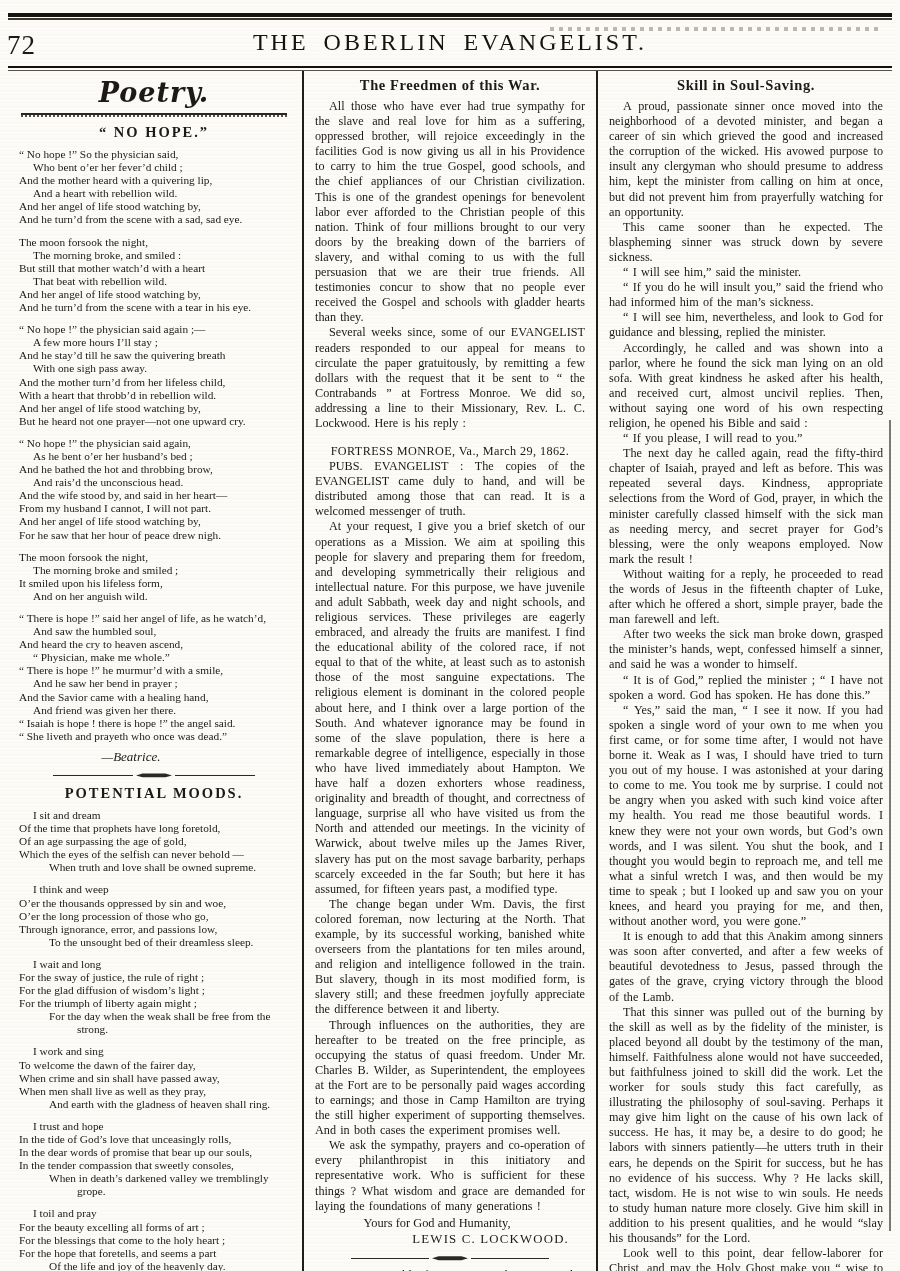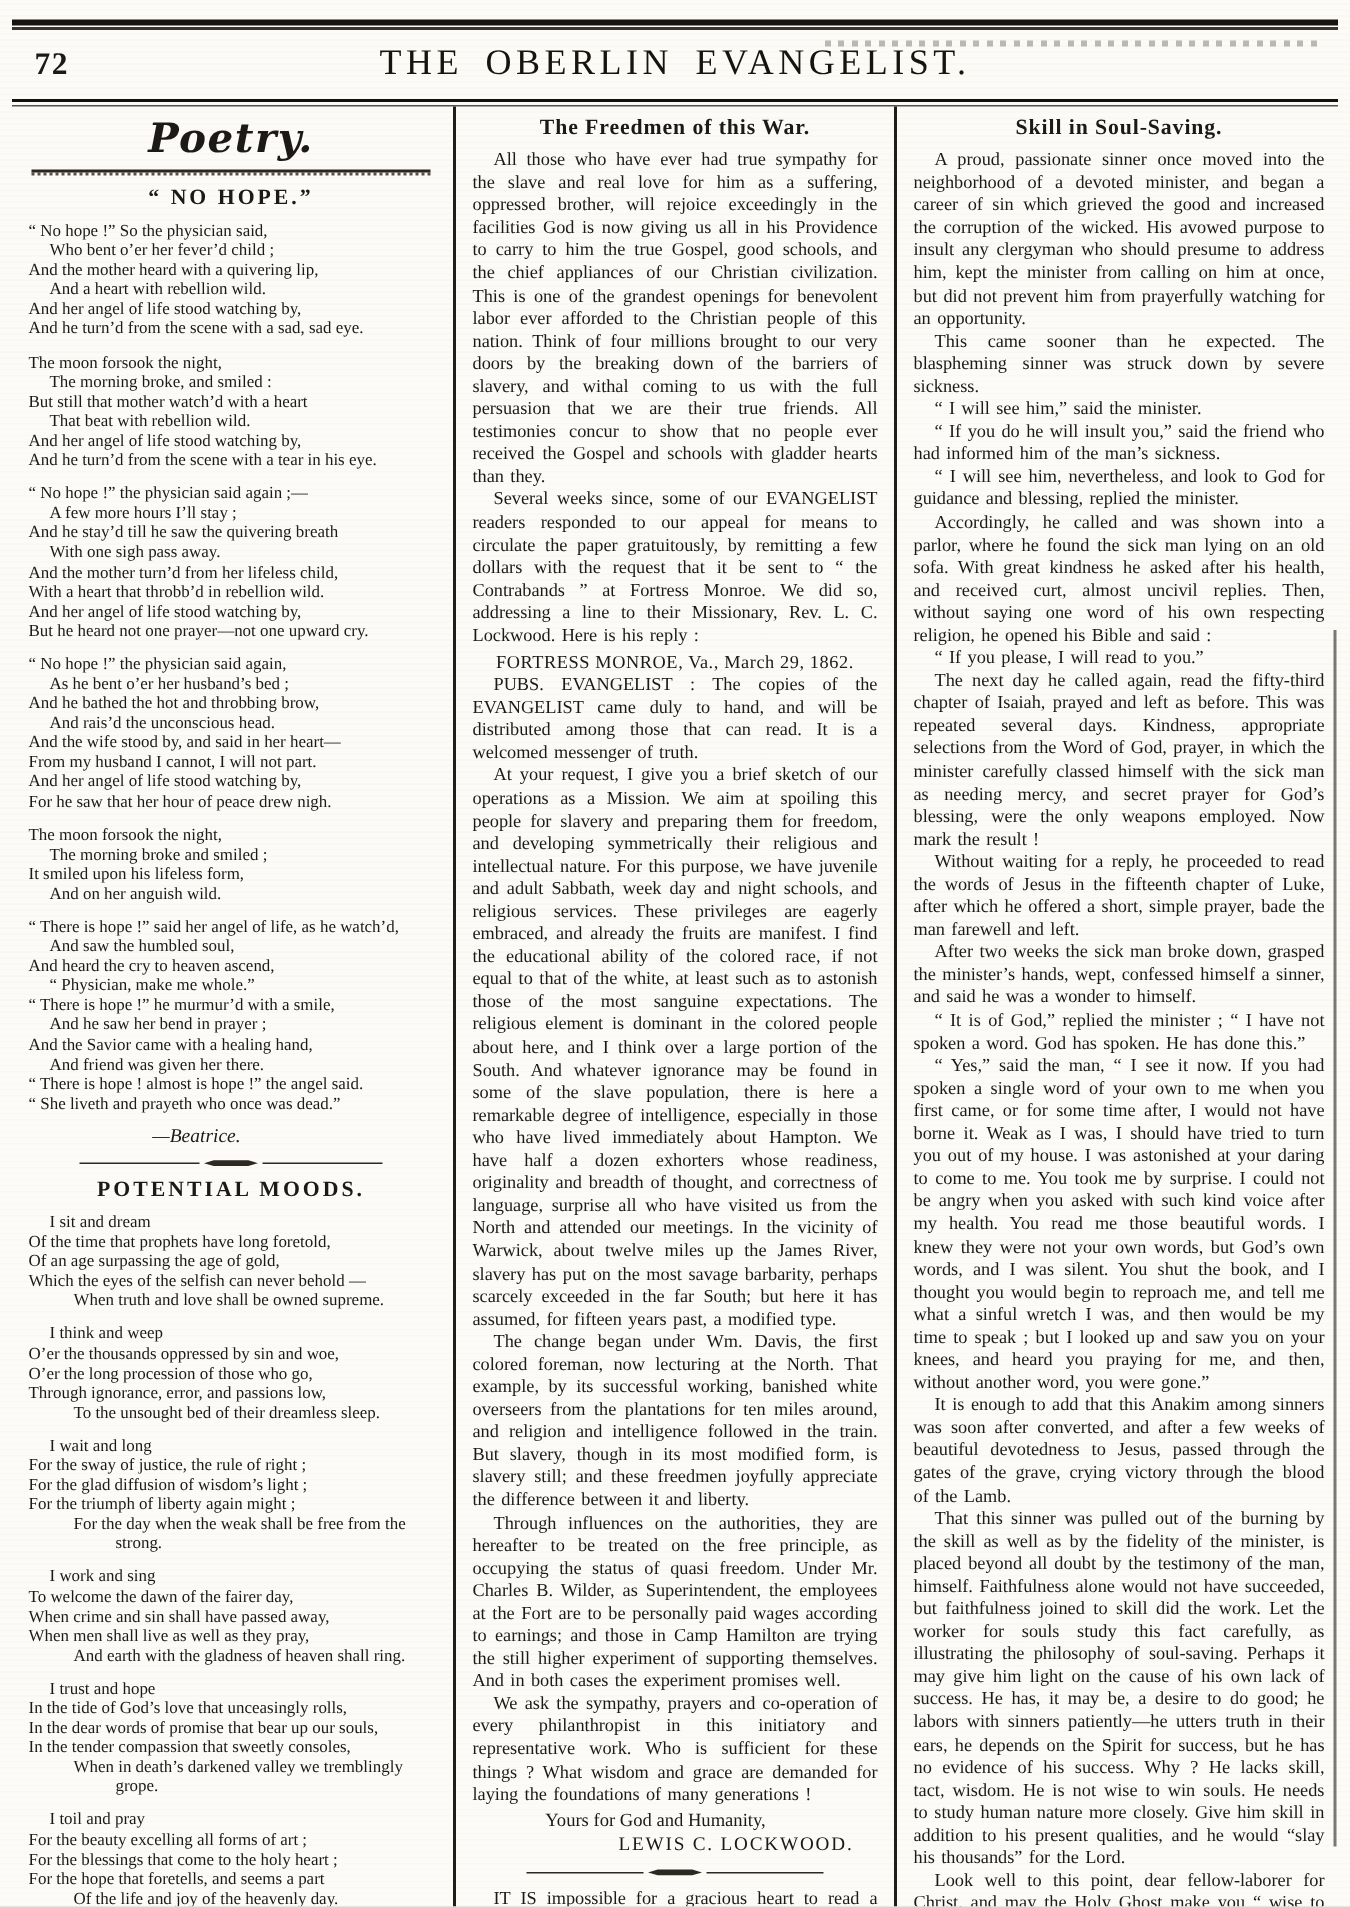--- a/index.html
+++ b/index.html
@@ -7,21 +7,21 @@
   .page {
     position:relative; width:900px; height:1271px; margin:0 auto;
     background:#fcfbf7;
     background-image:repeating-linear-gradient(0deg, rgba(60,50,30,0.015) 0 1px, transparent 1px 4px);
     color:#1c1916; font-family:"Liberation Serif", serif; overflow:hidden;
   }
   .rule-top { margin:13px 8px 0; height:7px; border-top:4px solid #17140f; border-bottom:2px solid #3a362e; }
   .scan-noise { position:absolute; top:27px; right:20px; width:330px; height:4px; opacity:.45;
     background:repeating-linear-gradient(90deg,#6b675e 0 4px, transparent 4px 9px); }
   .header-row { position:relative; height:40px; margin-top:2px; }
-  .page-number { position:absolute; left:23px; top:8px; font-size:21px; font-weight:bold; letter-spacing:1px; }
+  .page-number { position:absolute; left:7px; top:8px; font-size:27px; font-weight:normal; letter-spacing:1px; }
   .masthead { text-align:center; padding-top:7px; font-size:24px; letter-spacing:3px; word-spacing:6px; color:#17130e; }
   .rule-header { margin:4px 8px 0; height:5px; border-top:2px solid #15120d; border-bottom:1px solid #56524a; }
   .columns { display:flex; align-items:stretch; margin:0 6px; height:1204px; }
   .col { width:296px; padding:4px 11px 0; overflow:hidden; }
   .col-mid { border-left:2px solid #211d17; border-right:2px solid #211d17; }
   .right-edge-line { position:absolute; right:9px; top:420px; bottom:40px; width:2px; background:#45413a; opacity:.7; }
 
   
   .poetry-title { text-align:center; font-family:"DejaVu Serif", serif; font-style:italic; font-weight:bold;
     font-size:27px; letter-spacing:1px; padding:2px 0 3px; }
@@ -30,21 +30,21 @@
   .poem-title { text-align:center; font-weight:bold; font-size:14.5px; letter-spacing:2px; margin:3px 0 7px; }
   .stanza { margin-bottom:9px; }
   .pline { font-size:11.3px; line-height:13.1px; padding-left:30px; text-indent:-28px; white-space:normal; }
   .pline.ind1 { padding-left:44px; text-indent:-28px; }
   .pline.ind2 { padding-left:60px; text-indent:-28px; }
   .attribution { text-align:center; padding-right:46px; font-style:italic; font-size:13px; margin:-3px 0 6px; }
 
   
   .article-title { text-align:center; font-weight:bold; font-size:14.5px; letter-spacing:.6px; margin:2px 0 5px; }
   .para { font-size:12.2px; line-height:15.1px; text-align:justify; text-indent:14px; word-spacing:1.2px; }
-  .dateline { text-align:center; font-size:12.2px; line-height:16px; letter-spacing:.4px; margin-top:2px; }
+  .dateline { text-align:center; font-size:12.2px; line-height:16px; letter-spacing:.4px; margin-top:12px; }
   .closing { text-align:center; font-size:12.4px; line-height:16px; padding-right:26px; margin-top:1px; }
   .signature { text-align:right; font-size:12.8px; letter-spacing:1.2px; line-height:17px; padding-right:16px; }
 
   .divider { display:flex; align-items:center; justify-content:center; margin:8px 36px 7px; }
   .divider .dl, .divider .dr { flex:1; height:1px; background:#2c2822; }
   .divider .dd { width:36px; height:5px; background:#2c2822; margin:0 3px;
     clip-path:polygon(0 50%, 18% 12%, 82% 12%, 100% 50%, 82% 88%, 18% 88%); }
 </style>
 </head>
 <body>
@@ -111,21 +111,21 @@
           </div>
           <div class="stanza">
             <div class="pline">“ There is hope !” said her angel of life, as he watch’d,</div>
             <div class="pline ind1">And saw the humbled soul,</div>
             <div class="pline">And heard the cry to heaven ascend,</div>
             <div class="pline ind1">“ Physician, make me whole.”</div>
             <div class="pline">“ There is hope !” he murmur’d with a smile,</div>
             <div class="pline ind1">And he saw her bend in prayer ;</div>
             <div class="pline">And the Savior came with a healing hand,</div>
             <div class="pline ind1">And friend was given her there.</div>
-            <div class="pline">“ There is hope !  almost is hope !” the angel said.</div>
+            <div class="pline">“ Isaiah is hope !  there is hope !” the angel said.</div>
             <div class="pline">“ She liveth and prayeth who once was dead.”</div>
           </div>
         </div>
       <div class="attribution">—Beatrice.</div>
 
       <div class="divider">
           <span class="dl"></span>
           <span class="dd"></span>
           <span class="dr"></span>
         </div>

